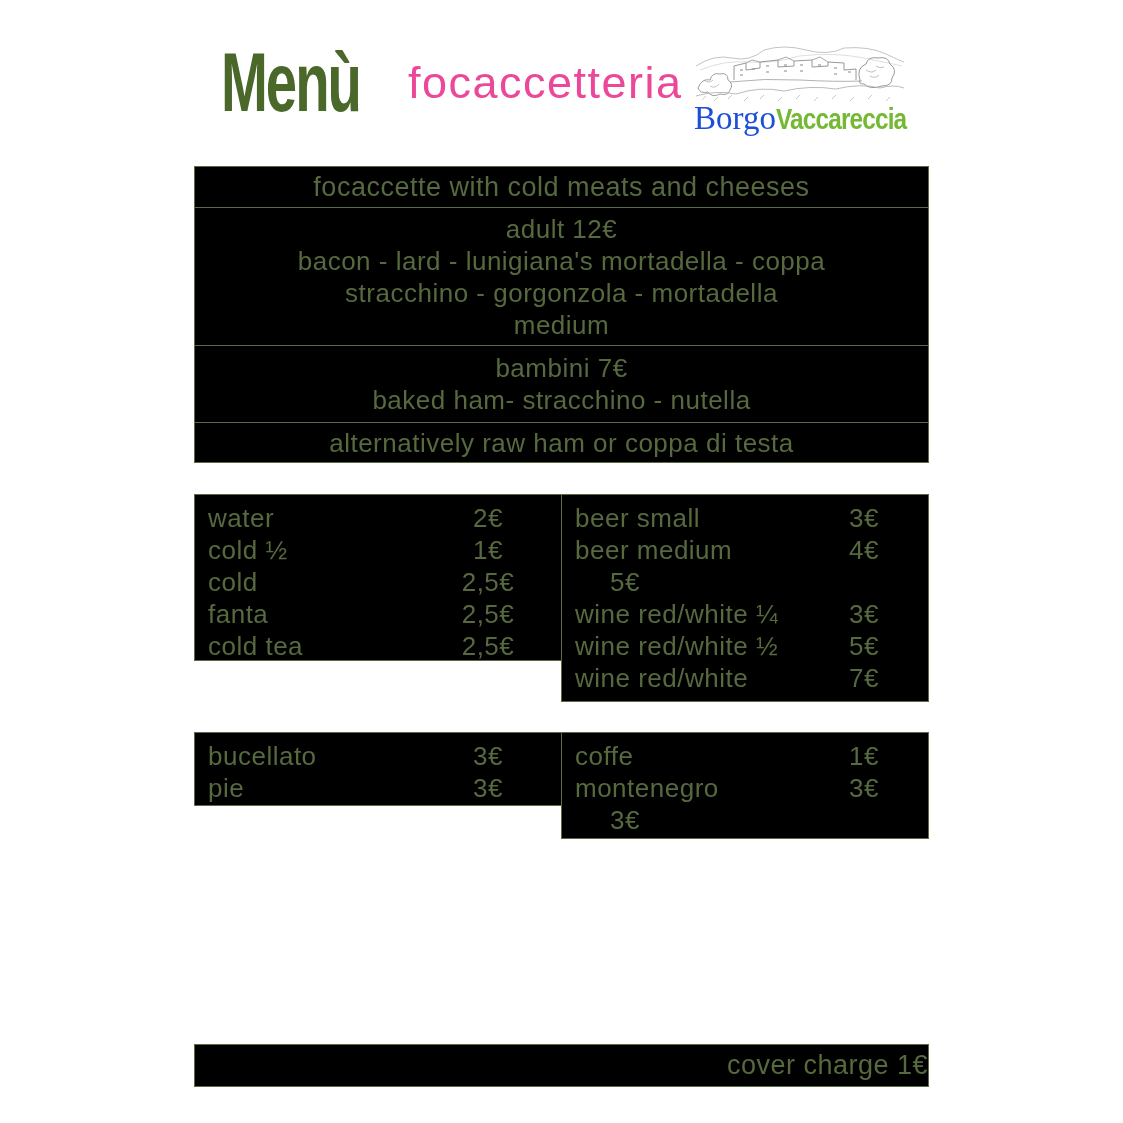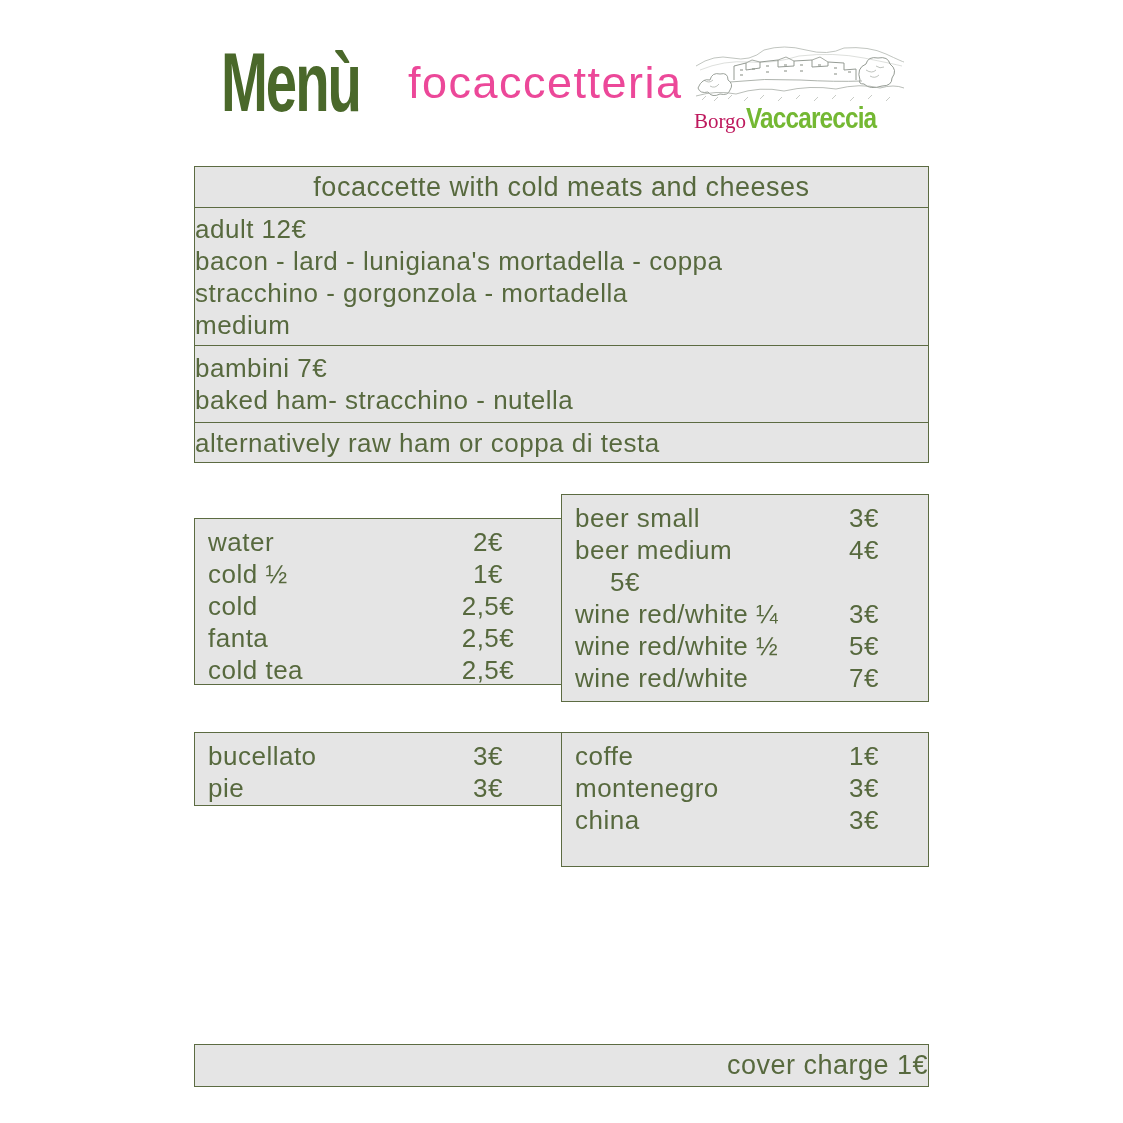--- a/index.html
+++ b/index.html
@@ -23,35 +23,35 @@
   .menu-subtitle {
     position:absolute; left:408px; top:60px;
     font-size:45px; letter-spacing:1.5px;
     color:#ec4899; line-height:1; white-space:nowrap;
   }
   .logo { position:absolute; left:694px; top:36px; width:212px; }
   .logo-sketch { display:block; width:212px; height:70px; }
   .logo-text { white-space:nowrap; margin-top:-2px; line-height:28px; }
   .logo-borgo {
     font-family:"Liberation Serif", serif;
-    font-size:21px; color:#be185d;
+    font-size:33px; color:#1d4ed8;
   }
   .logo-vacca {
     display:inline-block; font-size:29px; font-weight:bold;
     letter-spacing:-1px; color:#74b833;
     transform:scaleX(0.84); transform-origin:left bottom;
   }
 
   
   .box {
     position:absolute; box-sizing:border-box;
-    border:1px solid #5c6b42; background:#e5e5e5;
+    border:1px solid #5c6b42; background:#000000;
   }
   .center-line {
-    font-size:26px; line-height:32px;
+    text-align:center; font-size:26px; line-height:32px;
     letter-spacing:0.5px; white-space:nowrap;
   }
   .box-header-row {
     height:41px; line-height:41px; text-align:center;
     font-size:27px; letter-spacing:0.5px;
     border-bottom:1px solid #5c6b42; box-sizing:border-box;
   }
   .section { box-sizing:border-box; }
   .section.bordered { border-bottom:1px solid #5c6b42; }
 
@@ -122,21 +122,21 @@
         <div class="center-line">bambini 7€</div>
 
         <div class="center-line">baked ham- stracchino - nutella</div>
       </div>
     <div class="section" style="height:39px; padding-top:4px;">
 
         <div class="center-line">alternatively raw ham or coppa di testa</div>
       </div>
   </div>
 
-  <div class="box drinks-left price-rows" style="left:194px; top:494px; width:368px; height:167px;margin-top:24px;">
+  <div class="box drinks-left price-rows" style="left:194px; top:494px; width:368px; height:167px;">
 
       <div class="price-row">
         <span class="item-name">water</span>
         <span class="item-price">2€</span>
       </div>
 
       <div class="price-row">
         <span class="item-name">cold ½</span>
         <span class="item-price">1€</span>
       </div>
@@ -195,33 +195,32 @@
         <span class="item-name">bucellato</span>
         <span class="item-price">3€</span>
       </div>
 
       <div class="price-row">
         <span class="item-name">pie</span>
         <span class="item-price">3€</span>
       </div>
     </div>
 
-  <div class="box coffee-box price-rows" style="left:561px; top:732px; width:368px; height:135px;">
+  <div class="box coffee-box price-rows" style="left:561px; top:732px; width:368px; height:107px;">
 
       <div class="price-row">
         <span class="item-name">coffe</span>
         <span class="item-price">1€</span>
       </div>
 
       <div class="price-row">
         <span class="item-name">montenegro</span>
         <span class="item-price">3€</span>
       </div>
 
       <div class="price-row">
-        <span class="item-name">china</span>
         <span class="item-price">3€</span>
       </div>
     </div>
 
   <div class="box cover-box" style="left:194px; top:1044px; width:735px; height:43px;text-align:right;">cover charge 1€</div>
 
 </div>
 
 </body></html>

